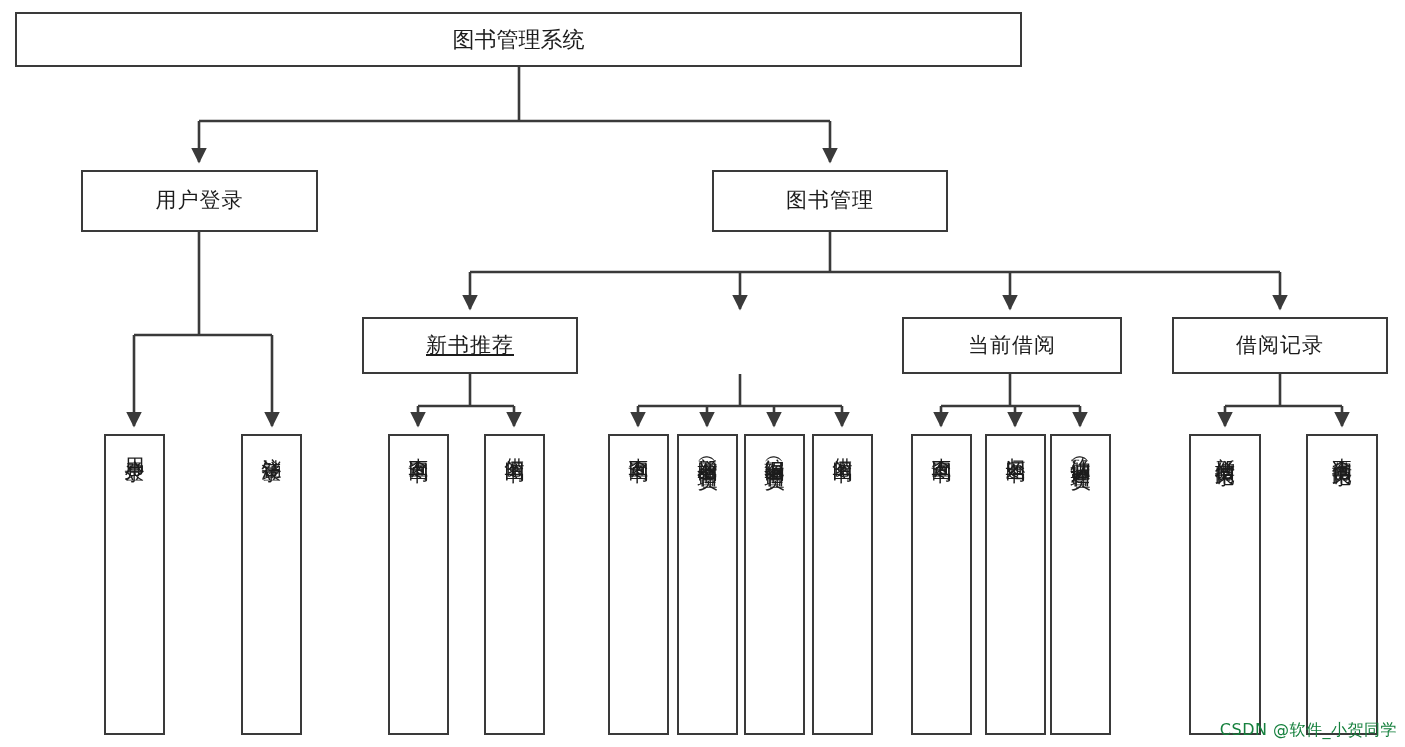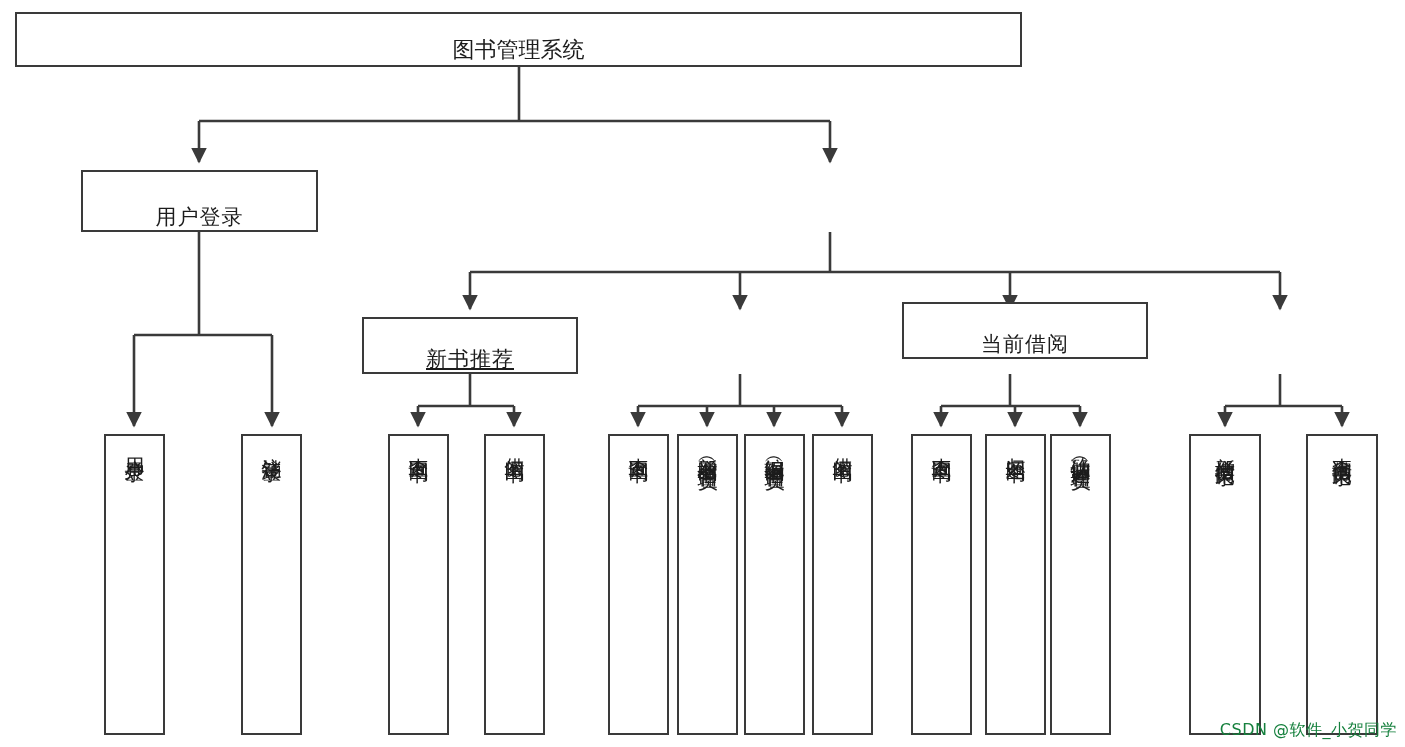--- a/index.html
+++ b/index.html
@@ -25,21 +25,21 @@
     width: 1405px;
     height: 747px;
     pointer-events: none;
   }
   .node {
     position: absolute;
     box-sizing: border-box;
     background: #ffffff;
     border: 2px solid #3a3a3a;
     display: flex;
-    align-items: flex-end;
+    align-items: center;
     justify-content: center;
     color: #1c1c1c;
   }
   .node.h {
     font-size: 21px;
     letter-spacing: 1px;
     line-height: 1.2;
   }
   .node.root {
     font-size: 22px;
@@ -125,26 +125,32 @@
     </g>
   </svg>
 
   <div class="node root" style="left:15px; top:12px; width:1007px; height:55px;">
     <span>图书管理系统</span>
   </div>
 
   <div class="node h" style="left:81px; top:170px; width:237px; height:62px;">
     <span>用户登录</span>
   </div>
+  <div class="node h" style="left:712px; top:170px; width:236px; height:62px;">
+    <span>图书管理</span>
+  </div>
 
   <div class="node h" style="left:362px; top:317px; width:216px; height:57px;text-decoration:underline;">
     <span>新书推荐</span>
   </div>
-  <div class="node h" style="left:902px; top:302px; width:246px; height:57px;">
+  <div class="node h" style="left:902px; top:317px; width:220px; height:57px;">
     <span>当前借阅</span>
+  </div>
+  <div class="node h" style="left:1172px; top:317px; width:216px; height:57px;">
+    <span>借阅记录</span>
   </div>
 
   <div class="node leaf" style="left:104px; top:434px; width:61px; height:301px;">
     <span class="vtext">用户登录</span>
   </div>
   <div class="node leaf" style="left:241px; top:434px; width:61px; height:301px;">
     <span class="vtext">注销登录</span>
   </div>
 
   <div class="node leaf" style="left:388px; top:434px; width:61px; height:301px;">

